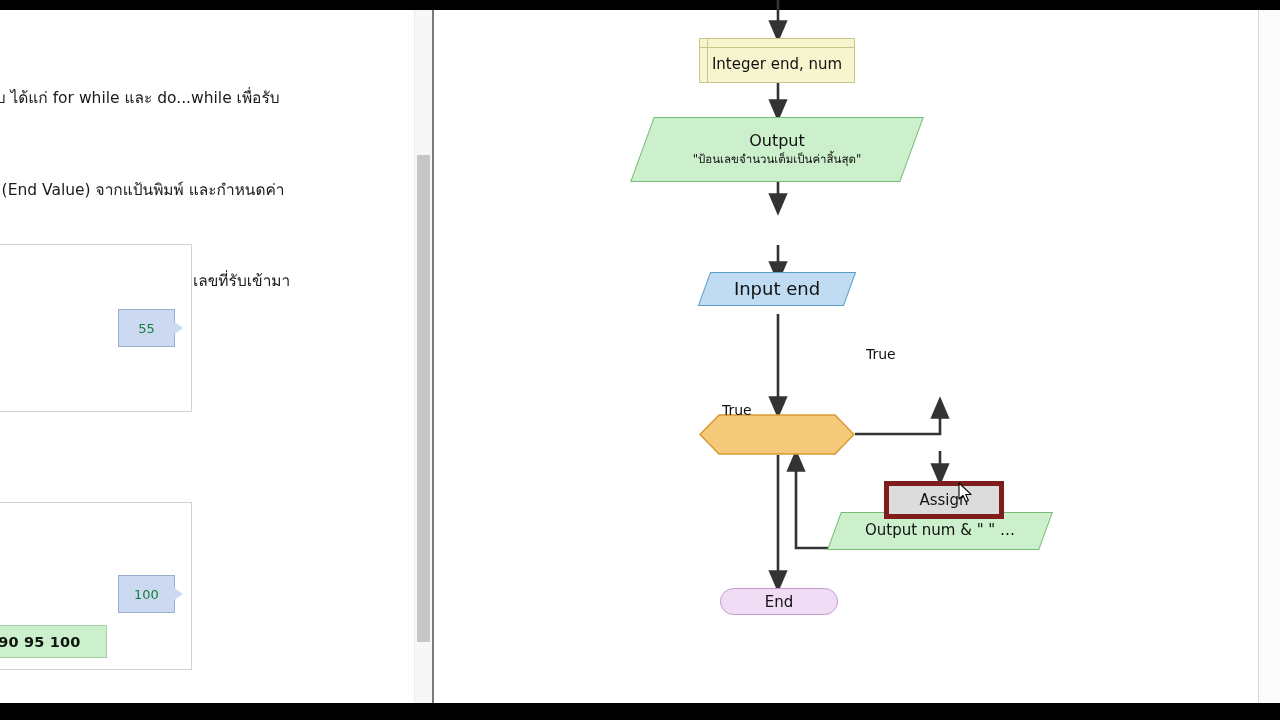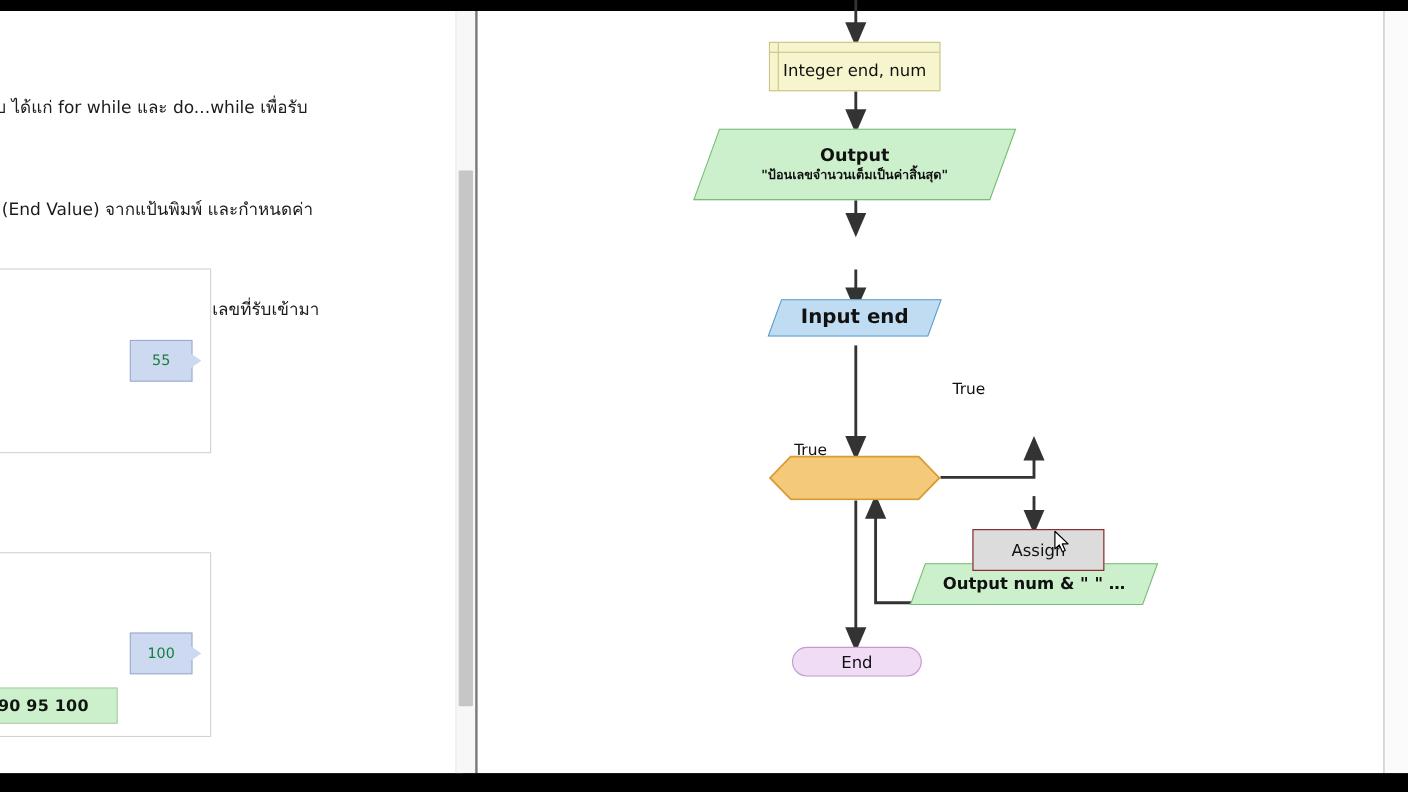--- a/index.html
+++ b/index.html
@@ -67,21 +67,21 @@
         justify-content:center;text-align:center;color:#111;}
 
   
   .n-decl{left:265px;top:28px;width:156px;height:45px;
           background:#f7f5cd;border:1px solid #c9c48a;font-size:15px;}
   .n-decl .vline{position:absolute;left:7px;top:0;bottom:0;width:1px;background:#c9c48a;}
   .n-decl .hline{position:absolute;left:0;right:0;top:8px;height:1px;background:#c9c48a;}
   .n-decl .lbl{position:relative;z-index:2;padding-top:6px;}
 
   
-  .para{position:relative;font-weight:bold;}
+  .para{position:relative;}
   .para .skew{position:absolute;left:0;top:0;width:100%;height:100%;
               transform:skewX(-20deg);box-sizing:border-box;}
   .para .txt{position:relative;z-index:2;width:100%;line-height:1.18;}
 
   .n-out1{left:208px;top:107px;width:270px;height:65px;font-size:16px;}
   .n-out1 .skew{background:#ccf0cc;border:1px solid #77bb77;}
   .n-out1 .sub{font-size:11.5px;display:block;margin-top:2px;}
 
   .n-in{left:270px;top:197px;width:146px;height:34px;font-size:18px;}
   .n-in .skew{background:#bfdcf3;border:1px solid #5c9cc8;}
@@ -92,21 +92,21 @@
   
   .n-proc{left:286px;top:269px;width:116px;height:35px;
           background:#f7f5cd;border:1px solid #c9c48a;font-size:15px;}
   .hex{position:absolute;left:265px;top:404px;width:156px;height:41px;}
   .hex .hexlbl{position:absolute;left:0;top:0;width:156px;height:41px;
                display:flex;align-items:center;justify-content:center;
                font-size:15px;color:#111;z-index:3;}
 
   
   .n-assign{left:450px;top:471px;width:120px;height:38px;
-            background:#dcdcdc;border:1px solid #7f1d1d;font-size:15px;}
+            background:#dcdcdc;border:5px solid #7f1d1d;font-size:15px;}
 
   
   .n-end{left:286px;top:578px;width:118px;height:27px;
          background:#f0dcf5;border:1px solid #c49ad0;border-radius:18px;font-size:15px;}
 
   .edge-label{position:absolute;font-size:14px;color:#111;}
   .lbl-true {left:432px;top:336px;}
   .lbl-false{left:288px;top:392px;}
 
   svg.wires{position:absolute;left:0;top:0;width:824px;height:693px;overflow:visible;}

